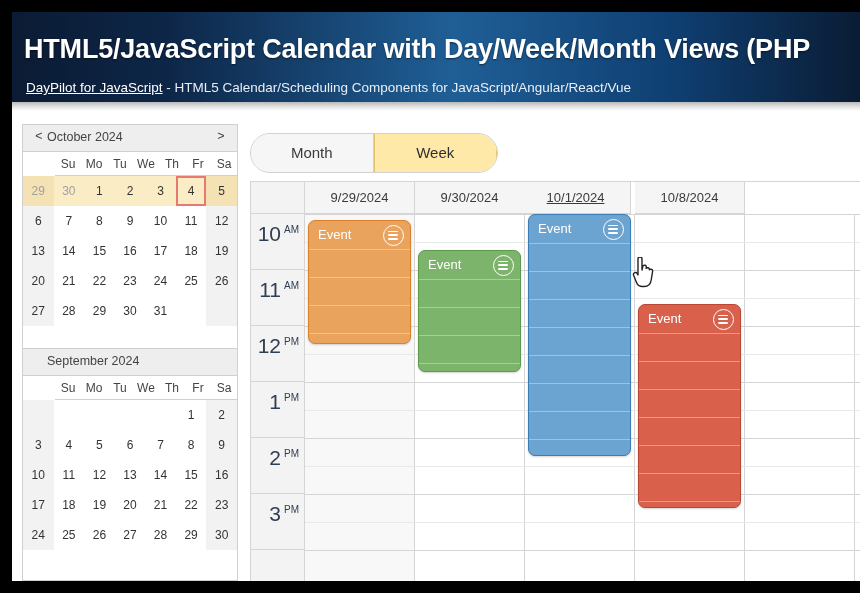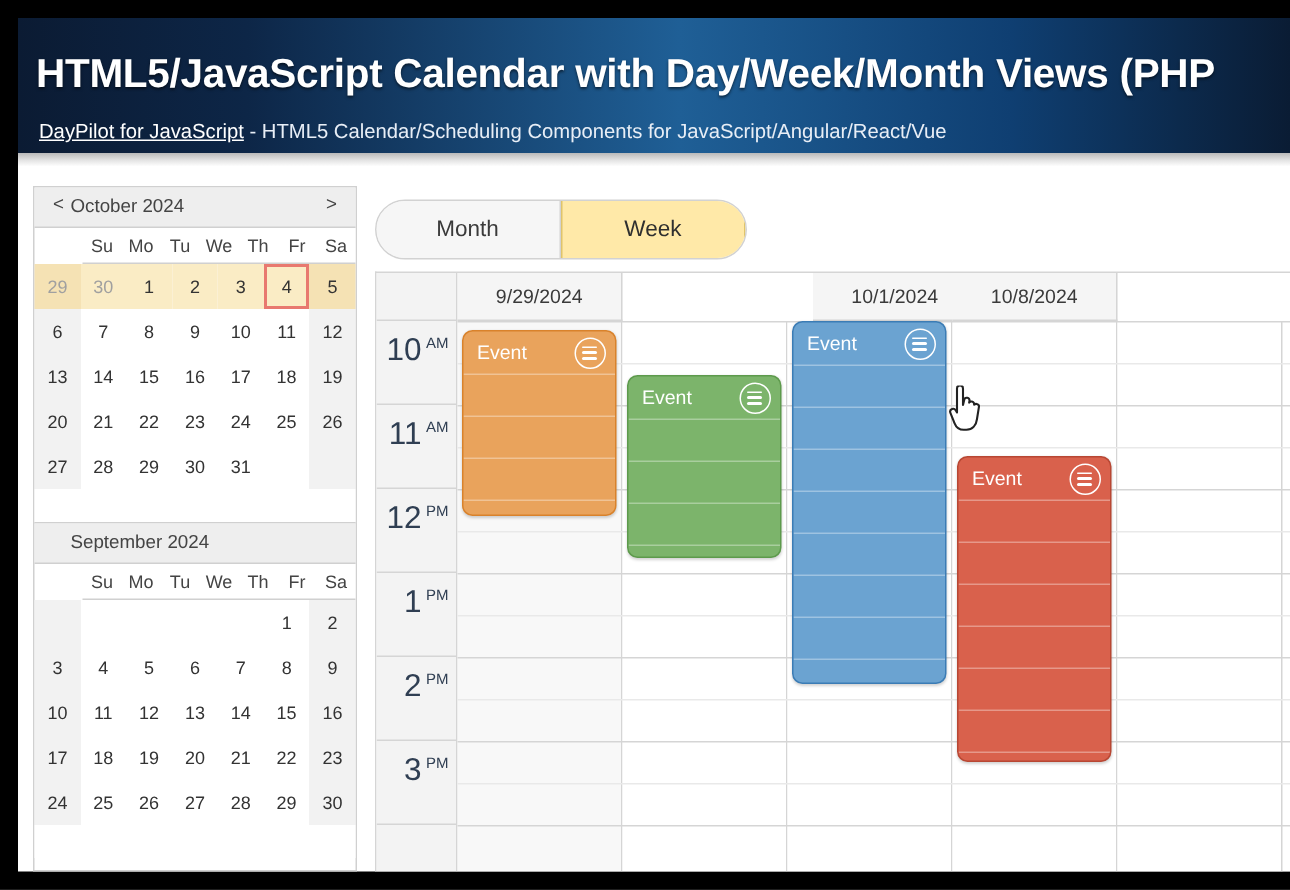--- a/index.html
+++ b/index.html
@@ -481,22 +481,23 @@
                 <span class="hr">2</span>
                 <span class="mer">PM</span>
               </div>
               <div class="timecell">
                 <span class="hr">3</span>
                 <span class="mer">PM</span>
               </div>
             </div>
         <div class="colhead" style="left: 54px; width: 110px;">9/29/2024</div>
             <div class="daycol alt" style="left: 54px; width: 110px;"></div>
+            <div class="colhead" style="left: 164px; width: 110px;">9/30/2024</div>
             <div class="daycol" style="left: 164px; width: 110px;"></div>
-            <div class="colhead" style="left: 291px; width: 110px;">10/1/2024</div>
+            <div class="colhead" style="left: 270px; width: 110px; text-decoration: underline;">10/1/2024</div>
             <div class="daycol" style="left: 274px; width: 110px;"></div>
             <div class="colhead" style="left: 384px; width: 110px;">10/8/2024</div>
             <div class="daycol" style="left: 384px; width: 110px;"></div>
             <div class="daycol" style="left: 494px; width: 110px;"></div>
             <div class="hline" style="top: 32px;"></div>
             <div class="hline half" style="top: 60px;"></div>
             <div class="hline" style="top: 88px;"></div>
             <div class="hline half" style="top: 116px;"></div>
             <div class="hline" style="top: 144px;"></div>
             <div class="hline half" style="top: 172px;"></div>

